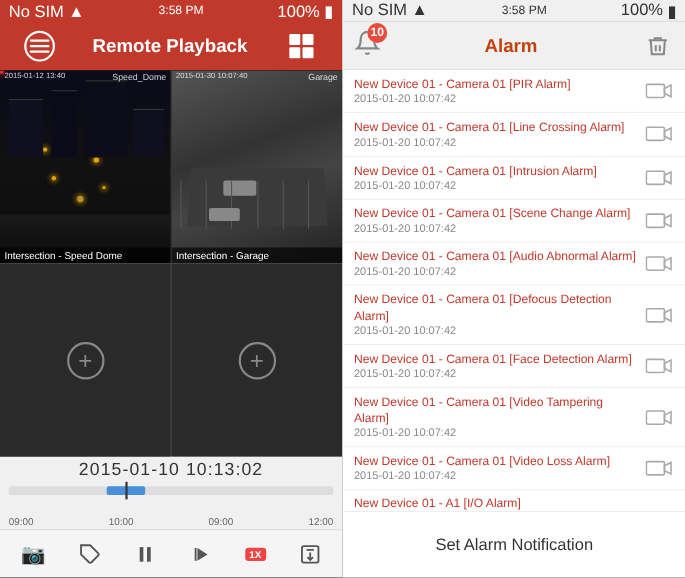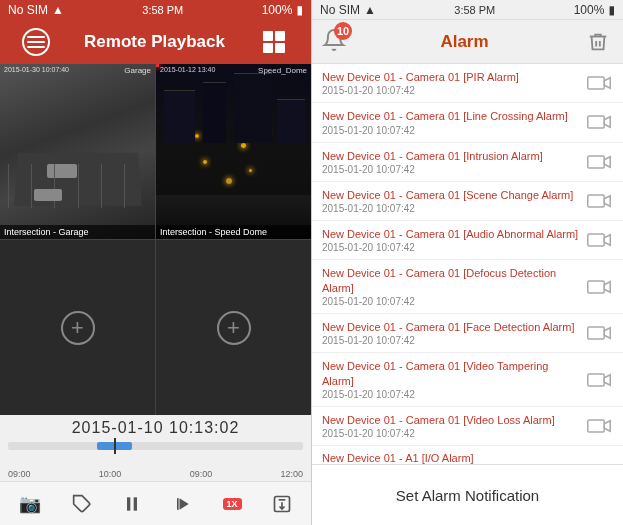--- a/index.html
+++ b/index.html
@@ -29,21 +29,21 @@
       display: flex;
       justify-content: space-between;
       align-items: center;
       padding: 3px 8px;
       height: 20px;
     }
     .status-bar-left, .status-bar-right {
       display: flex;
       align-items: center;
       gap: 4px;
-      font-size: 12px;
+      font-size: 15px;
     }
 
     .top-bar {
       background: #c0392b;
       color: white;
       display: flex;
       align-items: center;
       justify-content: space-between;
       padding: 6px 22px;
       height: 44px;
@@ -455,41 +455,20 @@
       <div class="grid-icon">
         <span></span>
           <span></span>
           <span></span>
           <span></span>
       </div>
     </div>
   </div>
 
   <div class="camera-grid">
-
-    <div class="camera-cell has-feed">
-      <div class="cam1-bg">
-        <div class="cam1-road"></div>
-        <div class="cam1-car"></div>
-
-        <div style="position:absolute;bottom:18%;left:5%;width:1px;height:25%;background:#555;"></div>
-        <div style="position:absolute;bottom:18%;left:20%;width:1px;height:25%;background:#555;"></div>
-        <div style="position:absolute;bottom:18%;left:35%;width:1px;height:25%;background:#555;"></div>
-        <div style="position:absolute;bottom:18%;left:50%;width:1px;height:25%;background:#555;"></div>
-        <div style="position:absolute;bottom:18%;left:65%;width:1px;height:25%;background:#555;"></div>
-        <div style="position:absolute;bottom:18%;left:80%;width:1px;height:25%;background:#555;"></div>
-
-        <div style="position:absolute;bottom:22%;left:22%;width:28px;height:12px;background:#888;border-radius:2px;"></div>
-      </div>
-      <div class="camera-label-top-left" style="font-size:7px;">2015-01-30 10:07:40</div>
-      <div class="camera-label-top">Garage</div>
-      <div class="camera-label">
-        <span>Intersection - Garage</span>
-      </div>
-    </div>
 
     <div class="camera-cell has-feed">
       <div class="cam2-bg">
         <div class="cam2-road-line"></div>
         <div class="cam2-lights">
 
           <div class="light-dot" style="width:3px;height:3px;top:35%;left:15%;"></div>
           <div class="light-dot" style="width:4px;height:4px;top:40%;left:25%;"></div>
           <div class="light-dot" style="width:2px;height:2px;top:30%;left:40%;"></div>
           <div class="light-dot" style="width:5px;height:5px;top:45%;left:55%;"></div>
@@ -506,20 +485,41 @@
           <div style="position:absolute;top:20%;left:78%;width:18%;height:25%;background:#0f0f1f;border-top:1px solid #333;"></div>
         </div>
       </div>
       <div class="camera-label-top-left" style="font-size:7px;">2015-01-12 13:40</div>
       <div class="camera-label-top">Speed_Dome</div>
       <div class="camera-label">
         <span>Intersection - Speed Dome</span>
       </div>
     </div>
 
+    <div class="camera-cell has-feed">
+      <div class="cam1-bg">
+        <div class="cam1-road"></div>
+        <div class="cam1-car"></div>
+
+        <div style="position:absolute;bottom:18%;left:5%;width:1px;height:25%;background:#555;"></div>
+        <div style="position:absolute;bottom:18%;left:20%;width:1px;height:25%;background:#555;"></div>
+        <div style="position:absolute;bottom:18%;left:35%;width:1px;height:25%;background:#555;"></div>
+        <div style="position:absolute;bottom:18%;left:50%;width:1px;height:25%;background:#555;"></div>
+        <div style="position:absolute;bottom:18%;left:65%;width:1px;height:25%;background:#555;"></div>
+        <div style="position:absolute;bottom:18%;left:80%;width:1px;height:25%;background:#555;"></div>
+
+        <div style="position:absolute;bottom:22%;left:22%;width:28px;height:12px;background:#888;border-radius:2px;"></div>
+      </div>
+      <div class="camera-label-top-left" style="font-size:7px;">2015-01-30 10:07:40</div>
+      <div class="camera-label-top">Garage</div>
+      <div class="camera-label">
+        <span>Intersection - Garage</span>
+      </div>
+    </div>
+
     <div class="camera-cell">
       <div class="add-icon">+</div>
     </div>
 
     <div class="camera-cell">
       <div class="add-icon">+</div>
     </div>
   </div>
 
   <div class="timeline-section">

